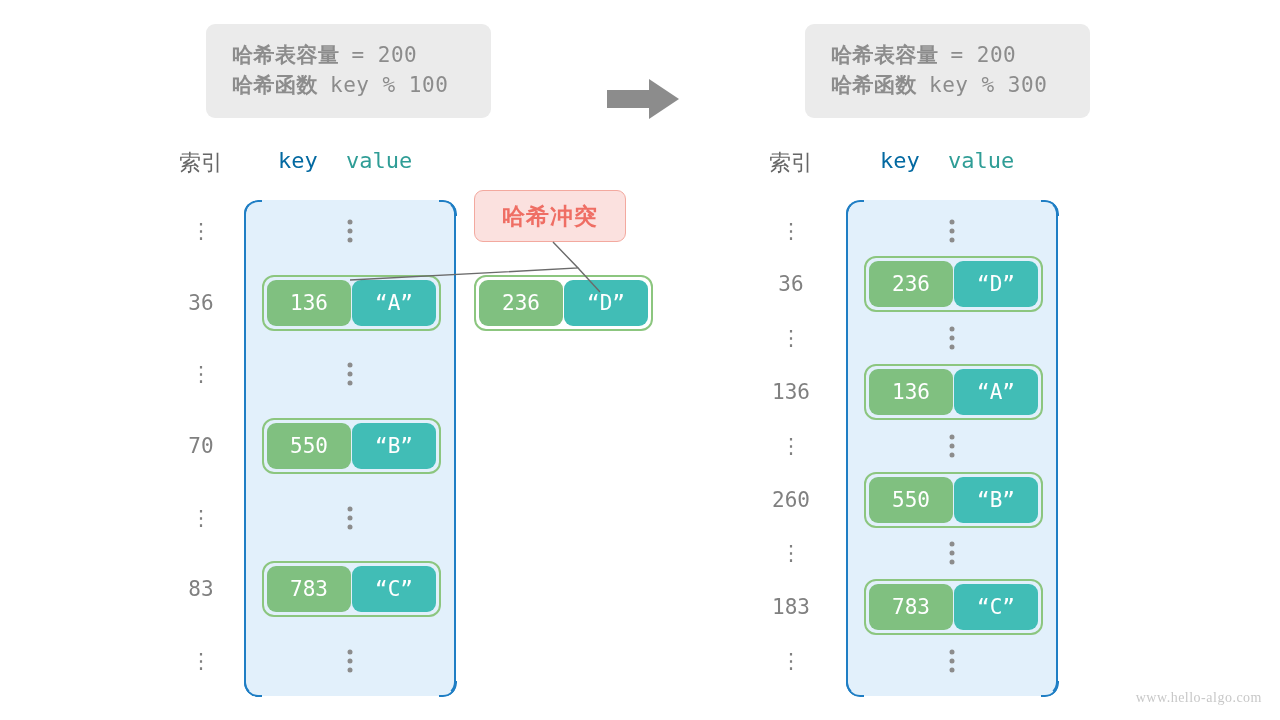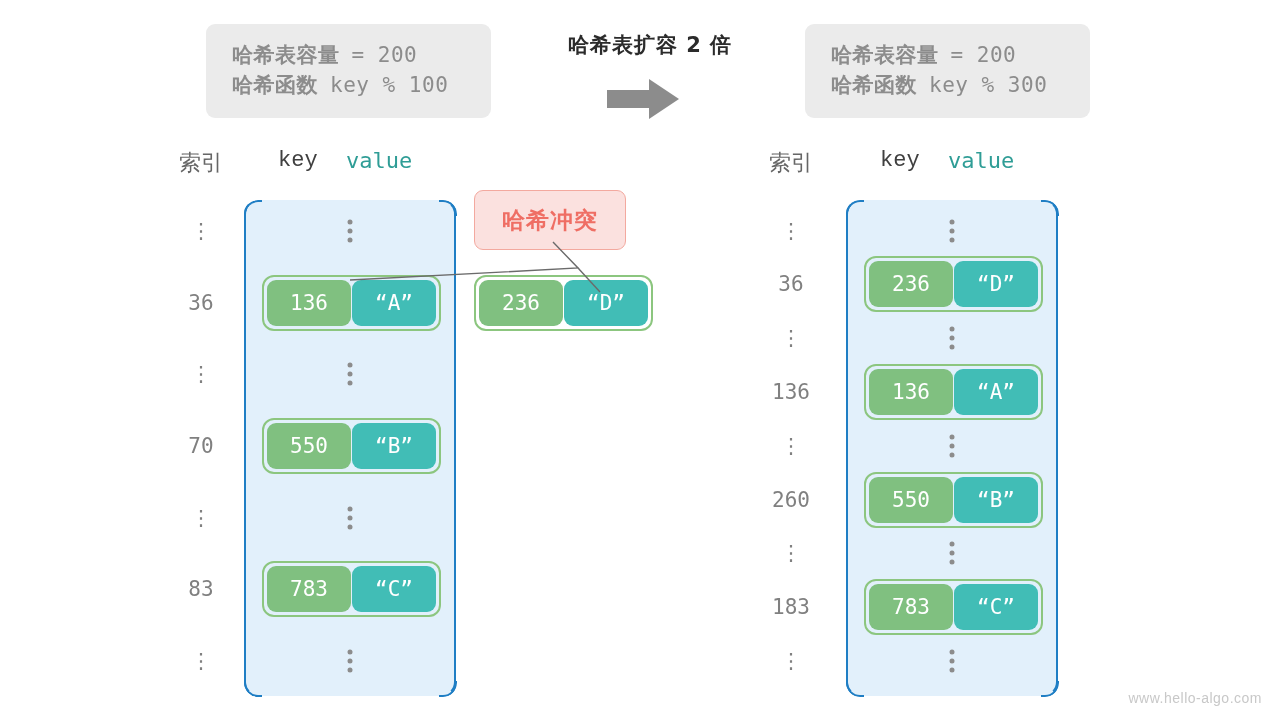--- a/index.html
+++ b/index.html
@@ -81,21 +81,21 @@
     position: absolute;
     font-family: "DejaVu Sans Mono", "Liberation Mono", monospace;
     font-size: 22px;
     white-space: pre;
   }
   .head-index {
     font-family: "DejaVu Sans", "Liberation Sans", sans-serif;
     color: #666666;
     font-size: 22px;
   }
-  .head-key   { color: #404040; font-family: Liberation Mono, monospace; }
+  .head-key   { color: #0369a1; }
   .head-value { color: #2f9d96; text-align: center; }
 
   
   .bucket {
     position: absolute;
     background: #e2f0fb;
     border: 2.5px solid #1f7ec4;
     border-top-color: transparent;
     border-bottom-color: transparent;
     border-radius: 14px;
@@ -188,21 +188,21 @@
     width: 84px;
     margin-left: 1px;
   }
 
   
   #collision-badge {
     position: absolute;
     left: 474px;
     top: 190px;
     width: 152px;
-    height: 60px;
+    height: 52px;
     background: #fbe1df;
     border: 1.5px solid #f3a99f;
     border-radius: 9px;
     display: flex;
     align-items: center;
     justify-content: center;
     font-family: "DejaVu Sans", "Liberation Sans", sans-serif;
     font-weight: bold;
     font-size: 23px;
     color: #ef6e64;
@@ -217,21 +217,21 @@
     width: 1280px;
     height: 720px;
     pointer-events: none;
   }
 
   
   #watermark {
     position: absolute;
     right: 18px;
     bottom: 14px;
-    font-family: Liberation Sans, sans-serif;
+    font-family: Liberation Serif, serif;
     font-size: 14px;
     color: #c8c8c8;
     letter-spacing: 0.5px;
   }
 </style>
 </head>
 <body>
 
 <div id="stage">
 
@@ -250,21 +250,20 @@
     <div class="info-line">
       <span class="info-label">哈希表容量</span>
       <span class="info-value">= 200</span>
     </div>
     <div class="info-line">
       <span class="info-label">哈希函数</span>
       <span class="info-value">key % 300</span>
     </div>
   </div>
 
-  <div id="expand-caption">哈希表扩容 2 倍</div>
   <svg id="expand-arrow" viewBox="0 0 72 42">
     <polygon points="0,12 42,12 42,1 72,21 42,41 42,30 0,30" fill="#8c8c8c"></polygon>
   </svg>
 
   <div class="col-head head-index" style="left:166px; top:148px; width:70px; text-align:center;">索引</div>
   <div class="col-head head-key" style="left:278px; top:148px;">key</div>
   <div class="col-head head-value" style="left:346px; top:148px;">value</div>
 
   <div class="col-head head-index" style="left:756px; top:148px; width:70px; text-align:center;">索引</div>
   <div class="col-head head-key" style="left:880px; top:148px;">key</div>

